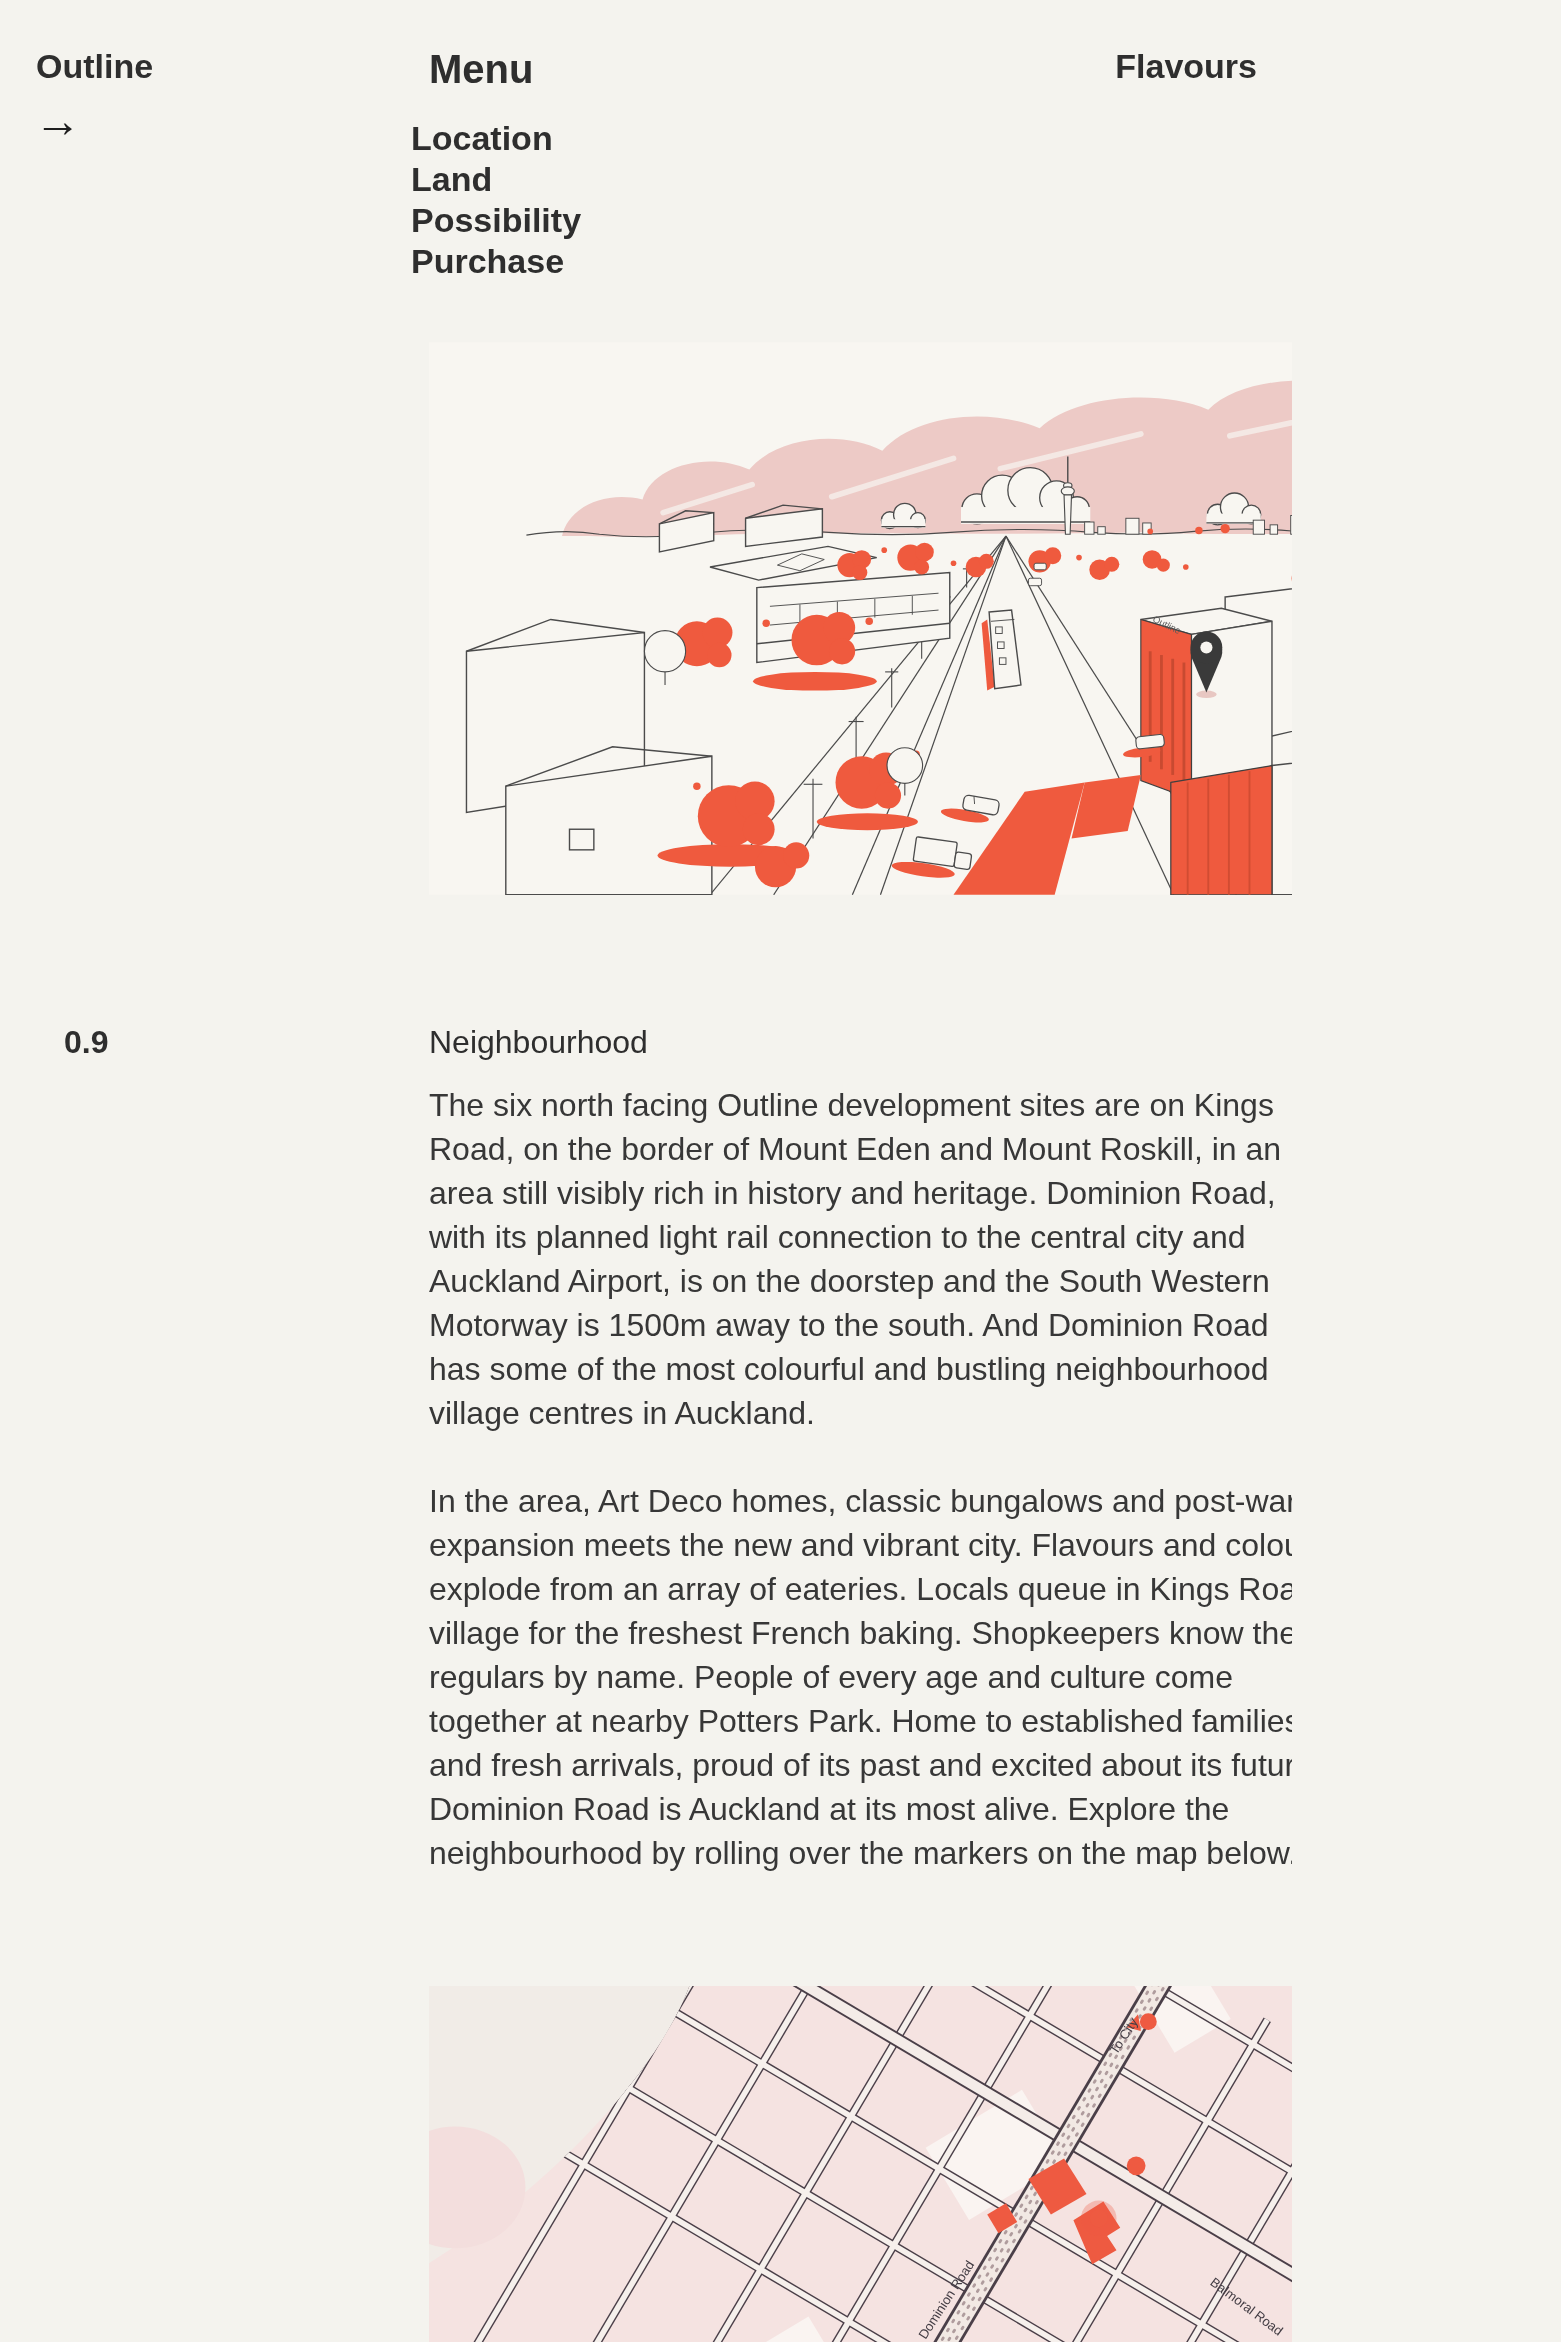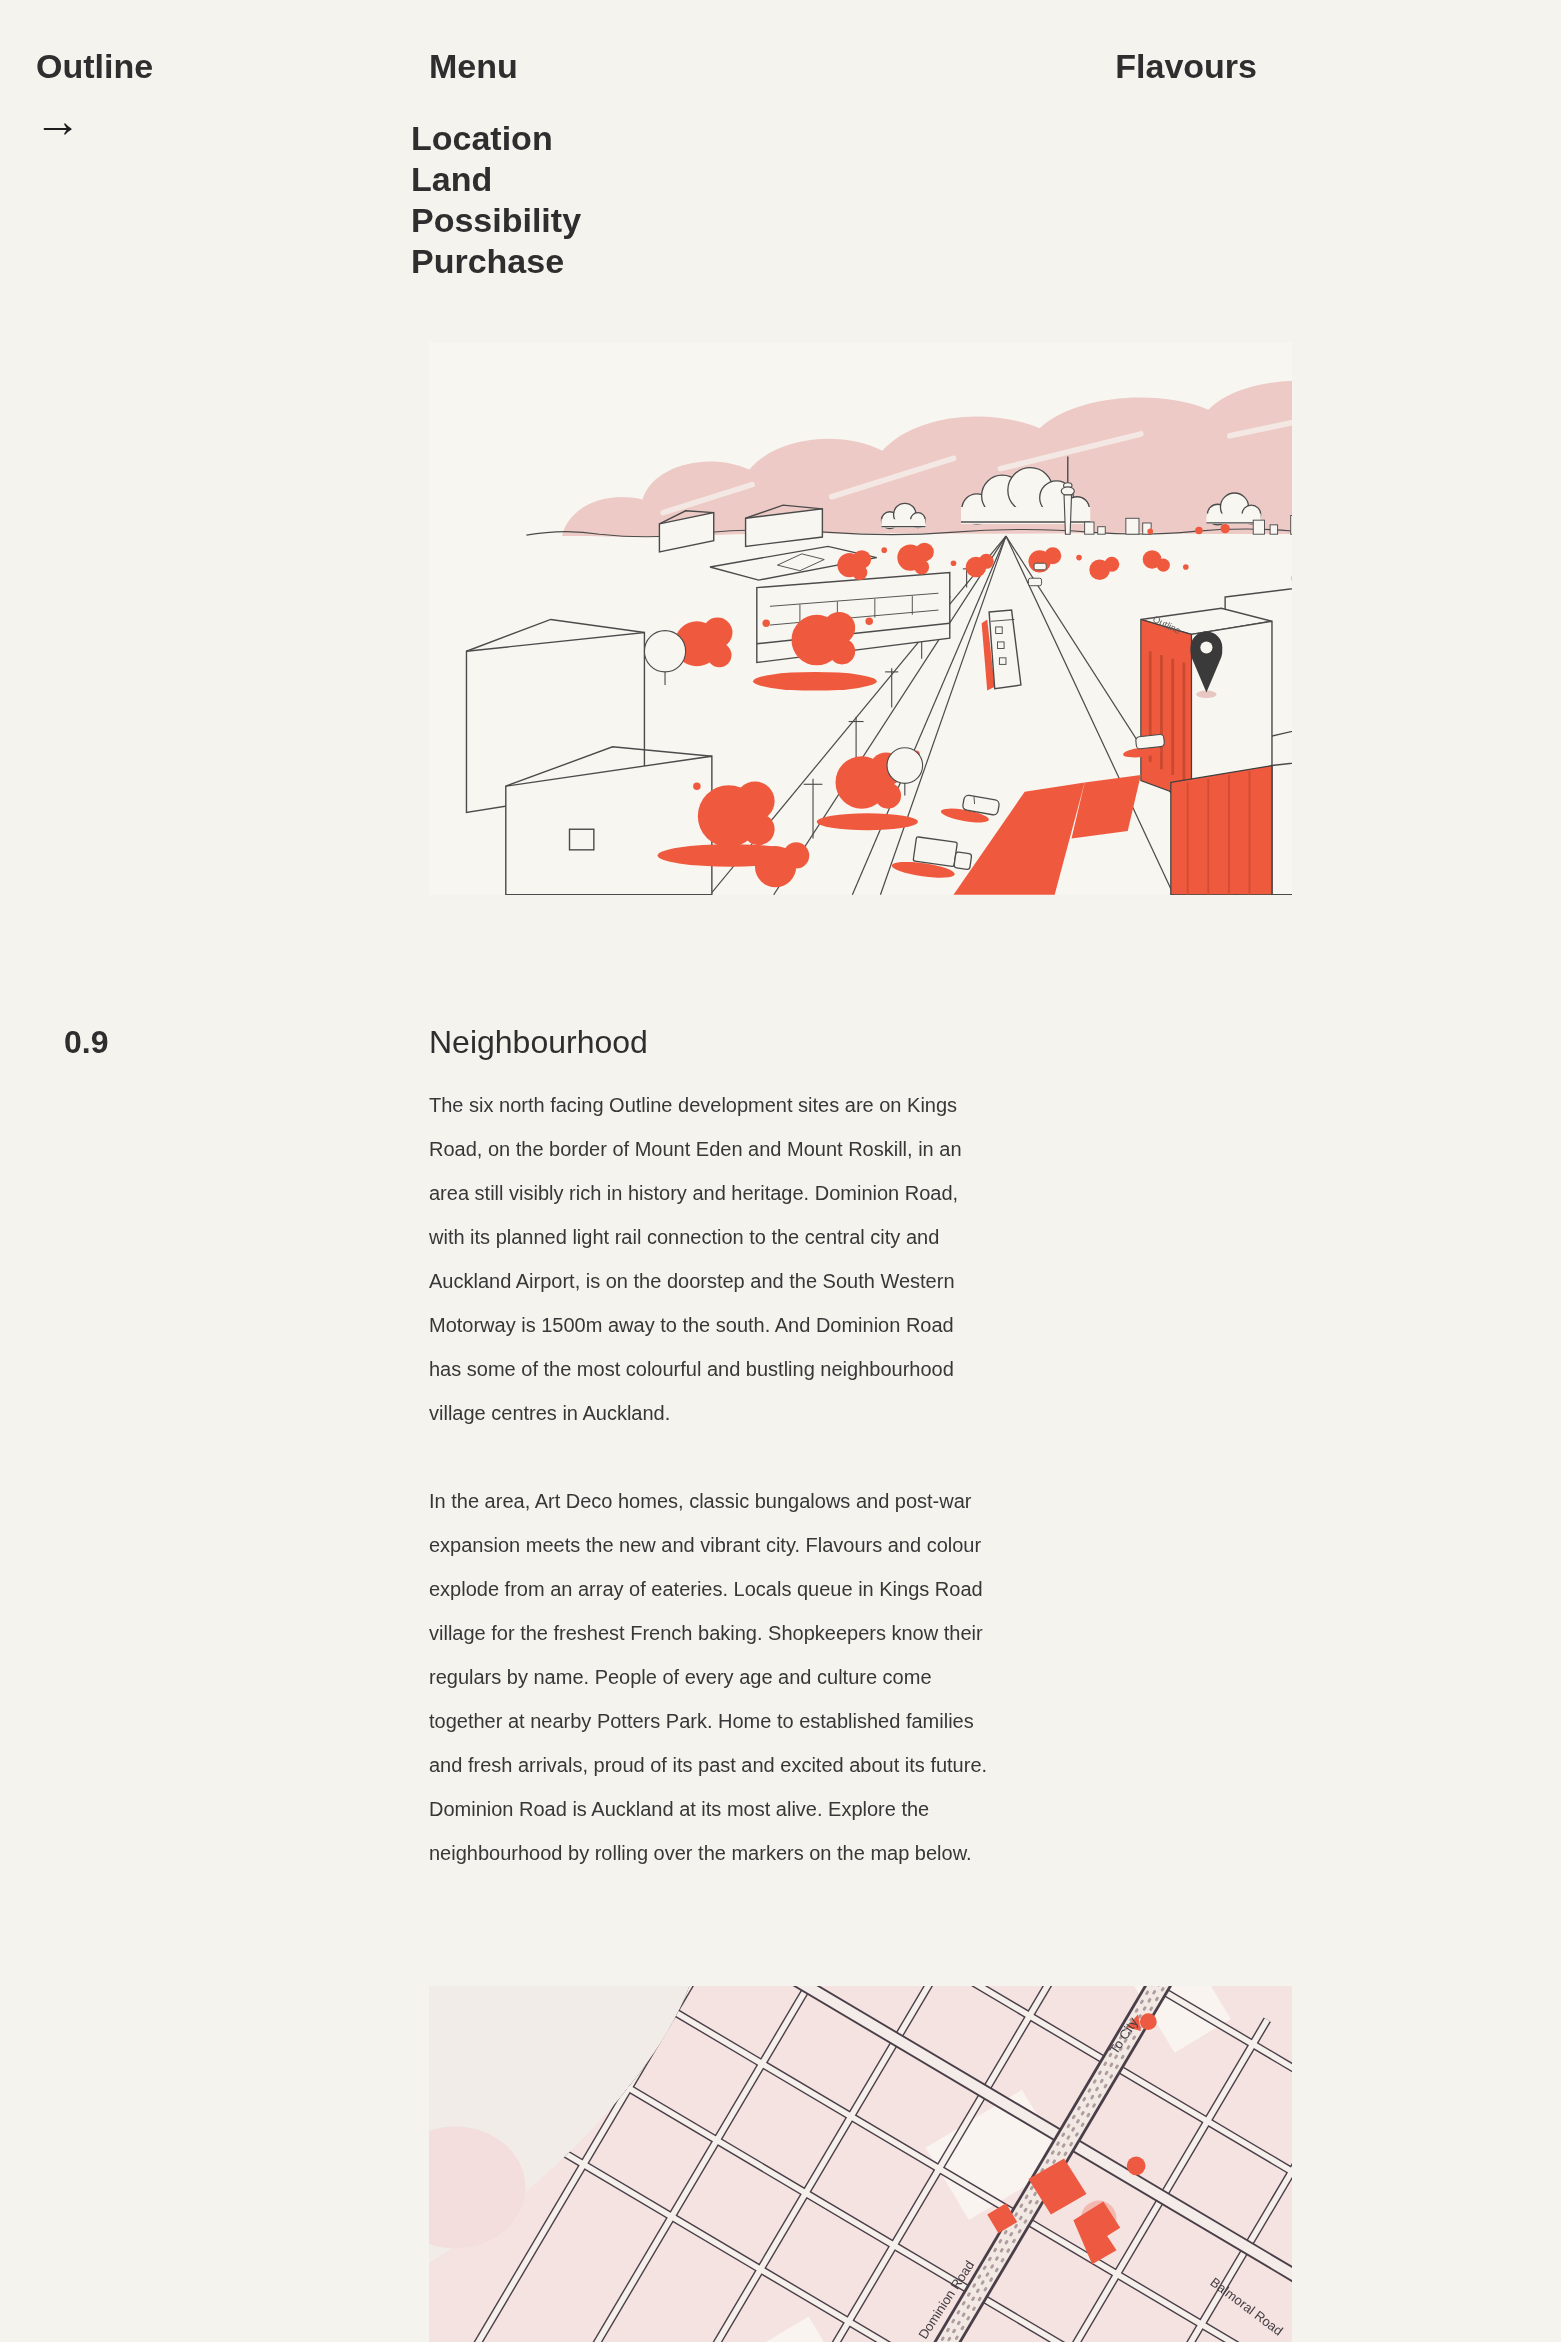--- a/index.html
+++ b/index.html
@@ -1,28 +1,28 @@
 <!DOCTYPE html>
 <html style="font-size:15px"><head>
 <meta charset="utf-8">
 <style>
   html,body{margin:0;padding:0;background:#f4f3ee;}
   .page{position:relative;width:1292px;height:2342px;background:#f4f3ee;overflow:hidden;
         font-family:"Liberation Sans","DejaVu Sans",sans-serif;color:#333;}
   .brand{position:absolute;left:36px;top:47px;font-size:34px;font-weight:bold;color:#2e2e2e;text-decoration:none;}
-  .menu-title{position:absolute;left:429px;top:47px;font-size:34px;font-weight:bold;color:#2e2e2e;cursor:pointer;}
+  .menu-title{position:absolute;left:429px;top:47px;font-size:40px;font-weight:bold;color:#2e2e2e;cursor:pointer;}
   .register{position:absolute;right:35px;top:47px;font-size:34px;font-weight:bold;color:#2e2e2e;text-decoration:none;}
   .hero-arrow{position:absolute;left:34px;top:97px;font-size:47px;font-weight:bold;color:#1e1e1e;line-height:1;cursor:pointer;}
   .menu-list{position:absolute;left:411px;top:118px;margin:0;padding:0;list-style:none;
              font-size:34px;font-weight:bold;line-height:41px;color:#2e2e2e;}
   .menu-list li{cursor:pointer;}
   .illus-wrap{position:absolute;left:429px;top:342px;width:1079px;height:553px;}
   .sec-num{position:absolute;left:64px;top:1024px;font-size:32px;font-weight:bold;color:#2e2e2e;}
   .sec-title{position:absolute;left:429px;top:1024px;font-size:32px;font-weight:normal;color:#2e2e2e;}
-  .body-copy{position:absolute;left:429px;top:1083px;width:1110px;font-size:20px;line-height:44px;color:#373737;}
+  .body-copy{position:absolute;left:429px;top:1083px;width:1110px;font-size:32px;line-height:44px;color:#373737;}
   .body-copy p{margin:0 0 44px 0;white-space:pre-line;}
   .map-wrap{position:absolute;left:429px;top:1986px;width:1079px;height:356px;}
   svg text{font-family:"Liberation Sans","DejaVu Sans",sans-serif;}
 </style>
 </head>
 <body>
 
 <div class="page">
 
   <a class="brand" href="#">Outline</a>

